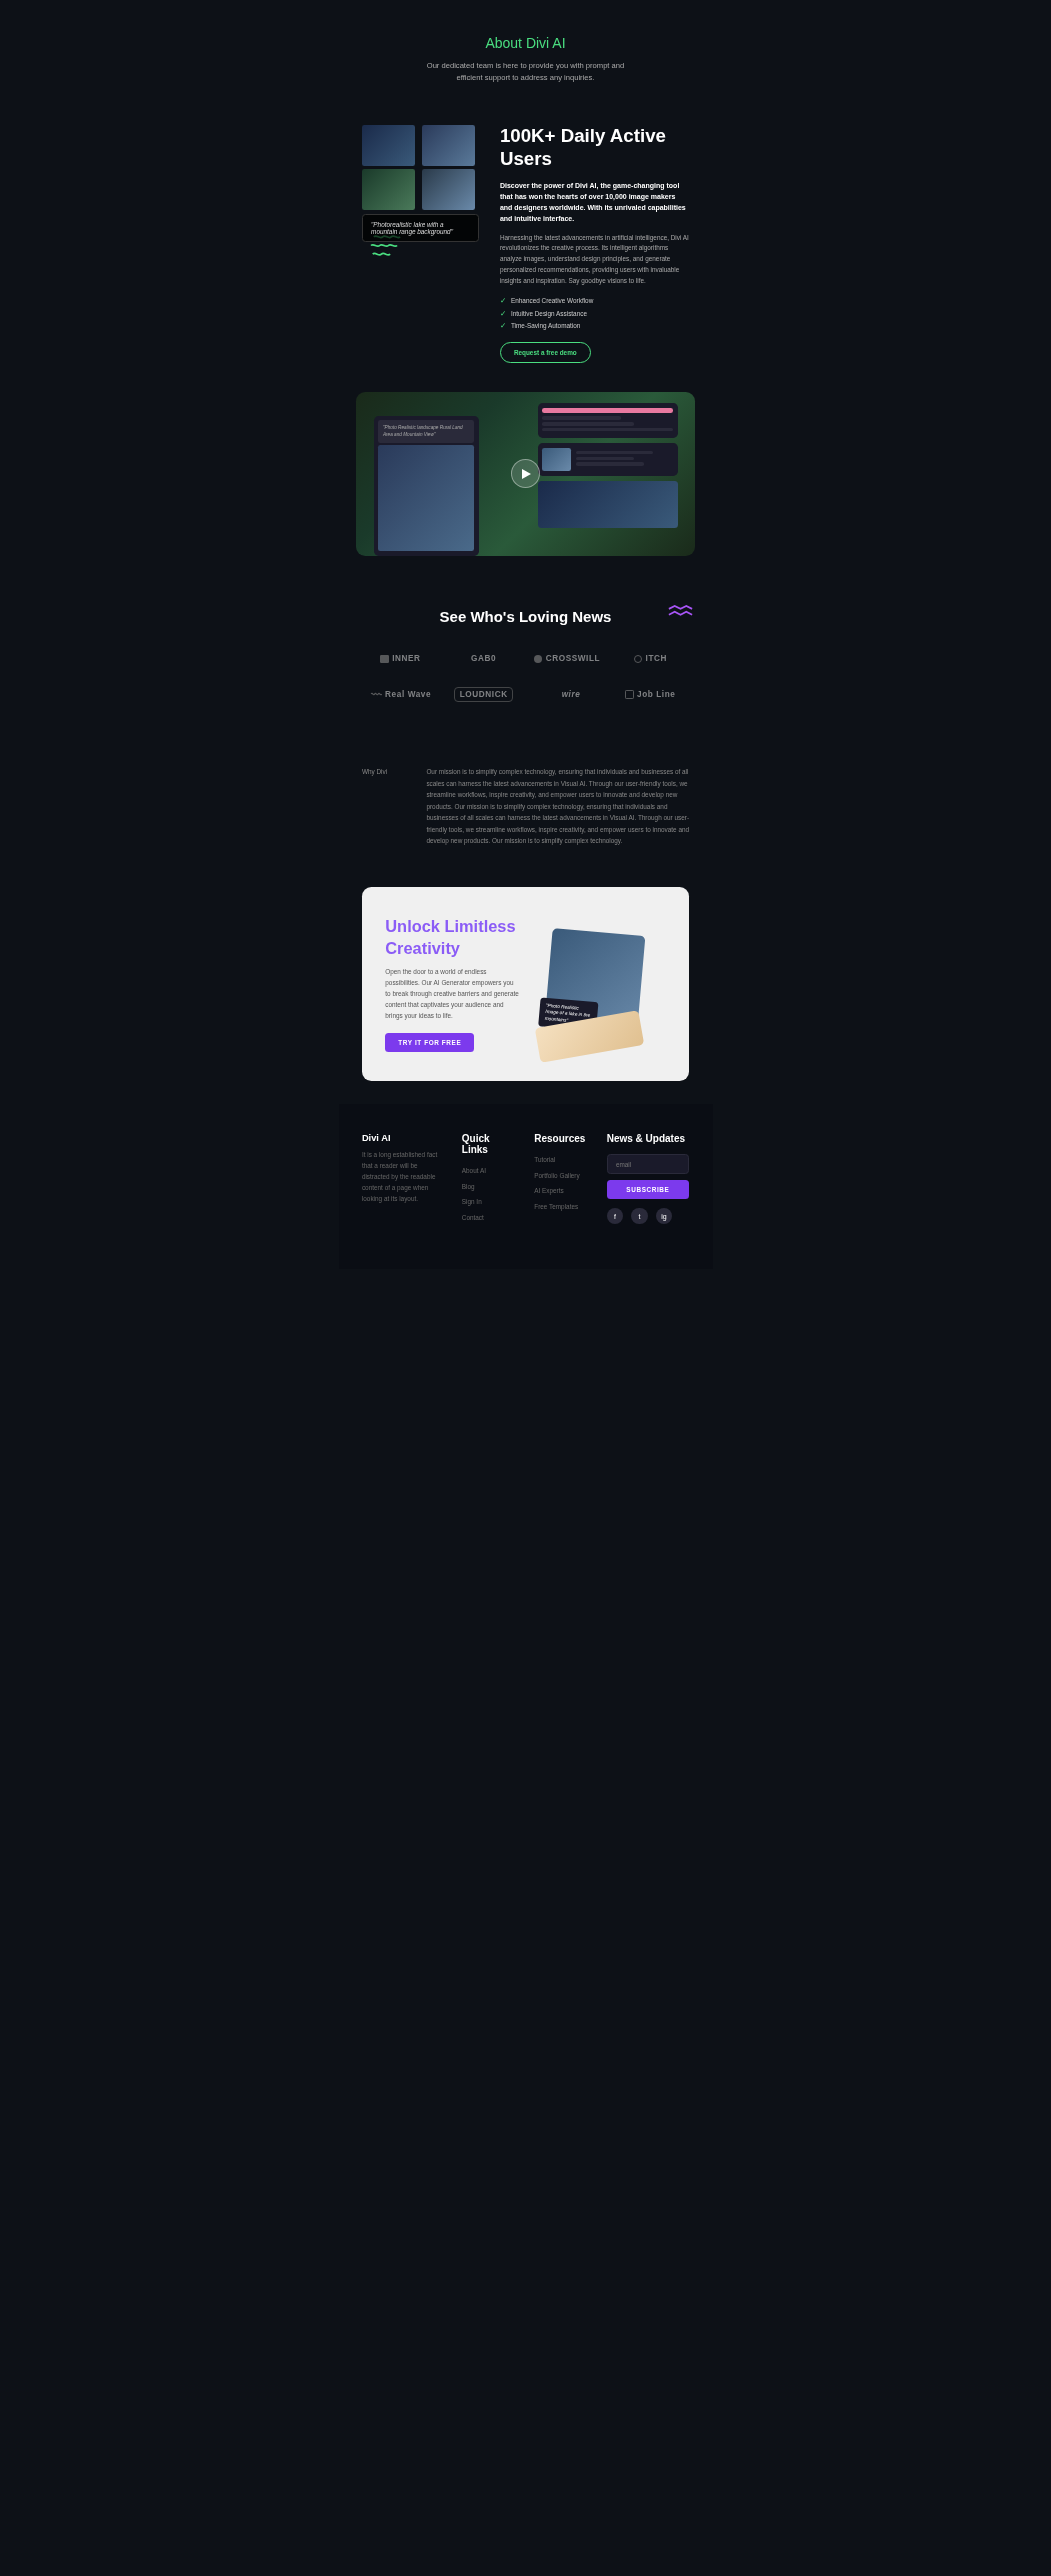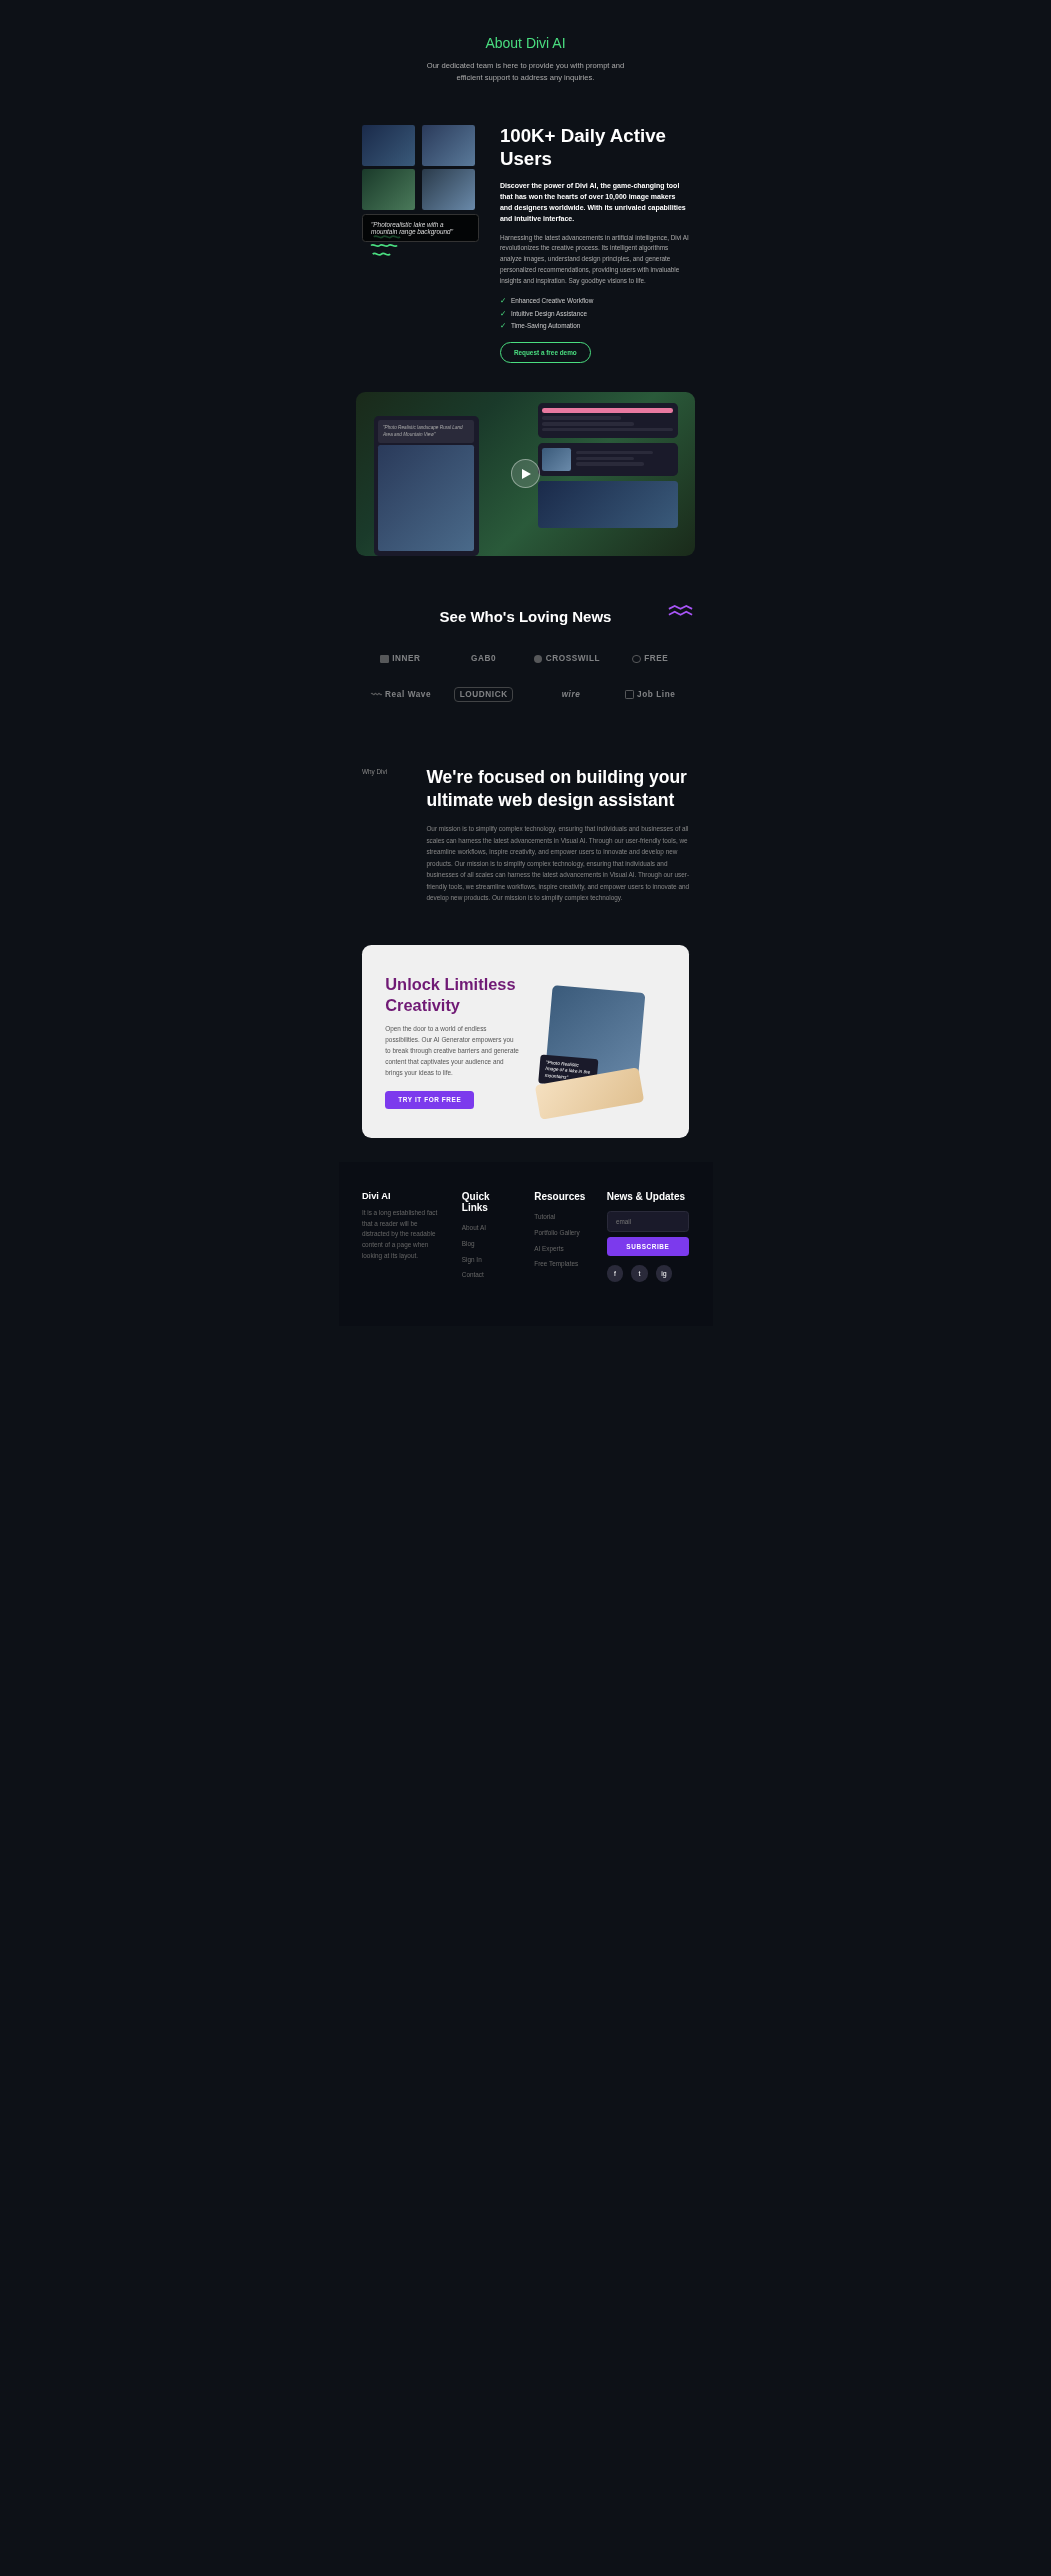--- a/index.html
+++ b/index.html
@@ -350,21 +350,21 @@
       overflow: hidden;
       min-height: 152px;
     }
     .creativity-text {
       flex: 1;
       z-index: 2;
     }
     .creativity-title {
       font-size: 16.4px;
       font-weight: 700;
-      color: #701a75;
+      color: #8b5cf6;
       line-height: 1.3;
       margin-bottom: 8.2px;
     }
     .creativity-body {
       font-size: 6.4px;
       color: #555555;
       line-height: 1.7;
       margin-bottom: 11.7px;
     }
     .btn-try {
@@ -618,21 +618,21 @@
     </div>
     <div class="brand-logo">
       <span class="brand-name">
         <span style="display:inline-block;width:8.2px;height:8.2px;background:#888;border-radius:50%;"></span>
         <span>CROSSWILL</span>
       </span>
     </div>
     <div class="brand-logo">
       <span class="brand-name">
         <span style="display:inline-block;width:8.2px;height:8.2px;border:1.2px solid #888;border-radius:50%;"></span>
-        <span>FREE</span>
+        <span>ITCH</span>
       </span>
     </div>
     <div class="brand-logo">
       <span class="brand-name">
         <svg width="11.7" height="8.2" viewBox="0 0 20 14">
           <path d="M2,7 C4,3 6,11 8,7 C10,3 12,11 14,7 C16,3 18,11 20,7" stroke="#888" stroke-width="2" fill="none"></path>
         </svg>
         <span>Real Wave</span>
       </span>
     </div>
@@ -651,21 +651,20 @@
         <span style="display:inline-block;width:8.2px;height:8.2px;border:1.2px solid #888;border-radius:1.2px;"></span>
         <span>Job Line</span>
       </span>
     </div>
   </div>
 </section>
 
 <section class="why-section">
   <div class="why-label">Why Divi</div>
   <div class="why-content">
-    <h2 class="why-title">We're focused on building your ultimate web design assistant</h2>
     <p class="why-body">Our mission is to simplify complex technology, ensuring that individuals and businesses of all scales can harness the latest advancements in Visual AI. Through our user-friendly tools, we streamline workflows, inspire creativity, and empower users to innovate and develop new products. Our mission is to simplify complex technology, ensuring that individuals and businesses of all scales can harness the latest advancements in Visual AI. Through our user-friendly tools, we streamline workflows, inspire creativity, and empower users to innovate and develop new products. Our mission is to simplify complex technology.</p>
   </div>
 </section>
 
 <section class="creativity-section">
   <div class="creativity-card">
     <div class="creativity-text">
       <h2 class="creativity-title">Unlock Limitless Creativity</h2>
       <p class="creativity-body">Open the door to a world of endless possibilities. Our AI Generator empowers you to break through creative barriers and generate content that captivates your audience and brings your ideas to life.</p>
       <button class="btn-try">TRY IT FOR FREE</button>

